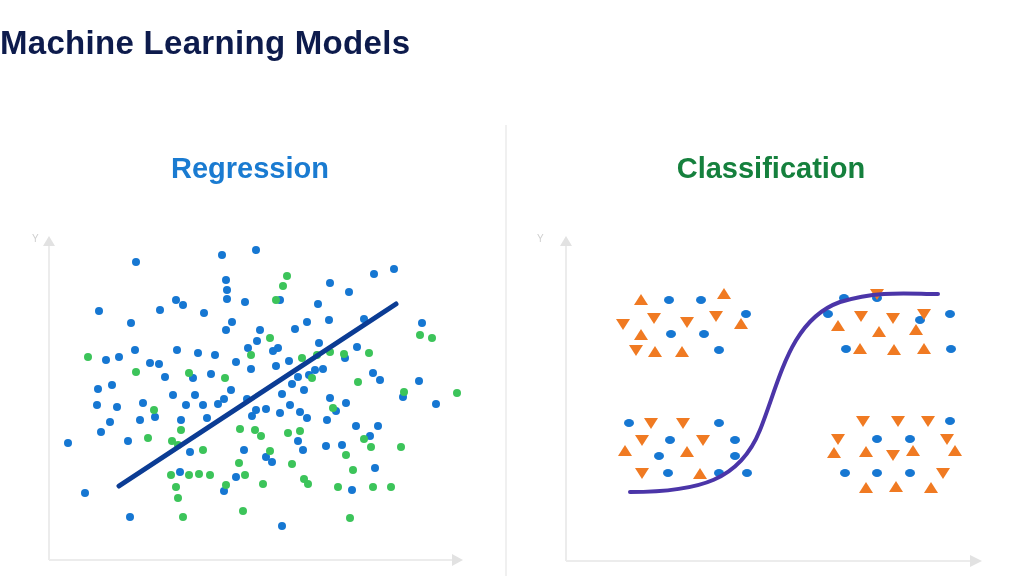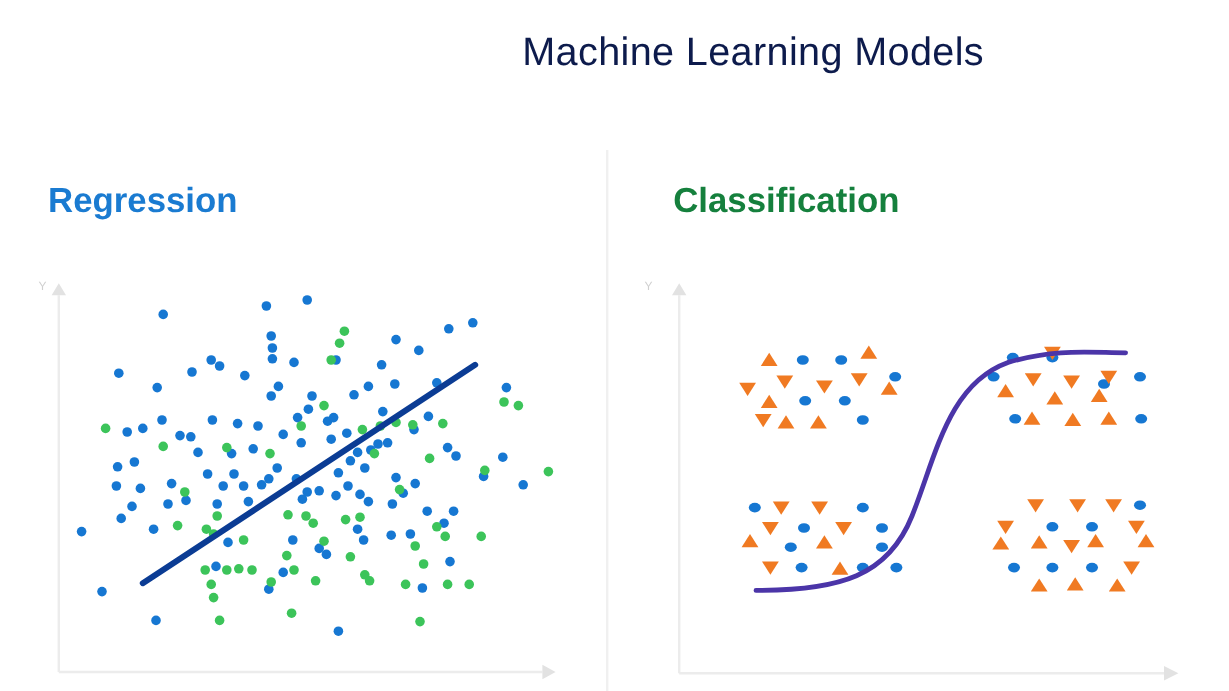--- a/index.html
+++ b/index.html
@@ -1,18 +1,18 @@
 <!DOCTYPE html>
 <html><head>
   <meta charset="utf-8">
   <style>
     html, body { margin: 0; padding: 0; background: #ffffff; }
     body { width: 1024px; height: 576px; position: relative; overflow: hidden; font-family: "Liberation Sans", sans-serif; }
-    .title { position: absolute; top: 24px; left: 0; width: 820px; text-align: right; font-size: 33px; font-weight: normal; color: #0d1b4c; letter-spacing: 0.3px; }
-    .sub { position: absolute; top: 152px; font-size: 29px; font-weight: bold; width: 420px; }
+    .title { position: absolute; top: 24px; left: 0; width: 820px; text-align: left; font-size: 33px; font-weight: bold; color: #0d1b4c; letter-spacing: 0.3px; }
+    .sub { position: absolute; top: 152px; font-size: 29px; font-weight: bold; text-align: center; width: 420px; }
     .sub.reg { left: 40px; color: #1a7bd1; }
     .sub.cls { left: 561px; color: #15803d; }
     .divider { position: absolute; left: 505px; top: 125px; width: 2px; height: 451px; background: #f0f0f0; }
     svg.plot { position: absolute; top: 0; left: 0; }
   </style>
 </head>
 <body>
 
 <div class="title">Machine Learning Models</div>
 <div class="sub reg">Regression</div>

